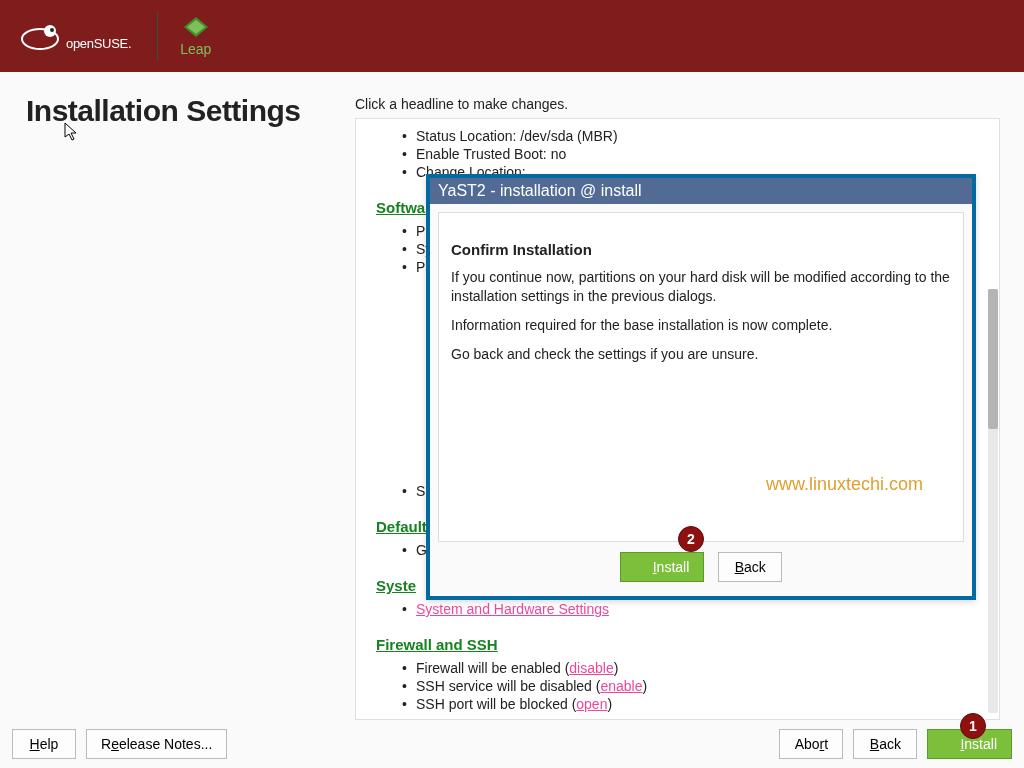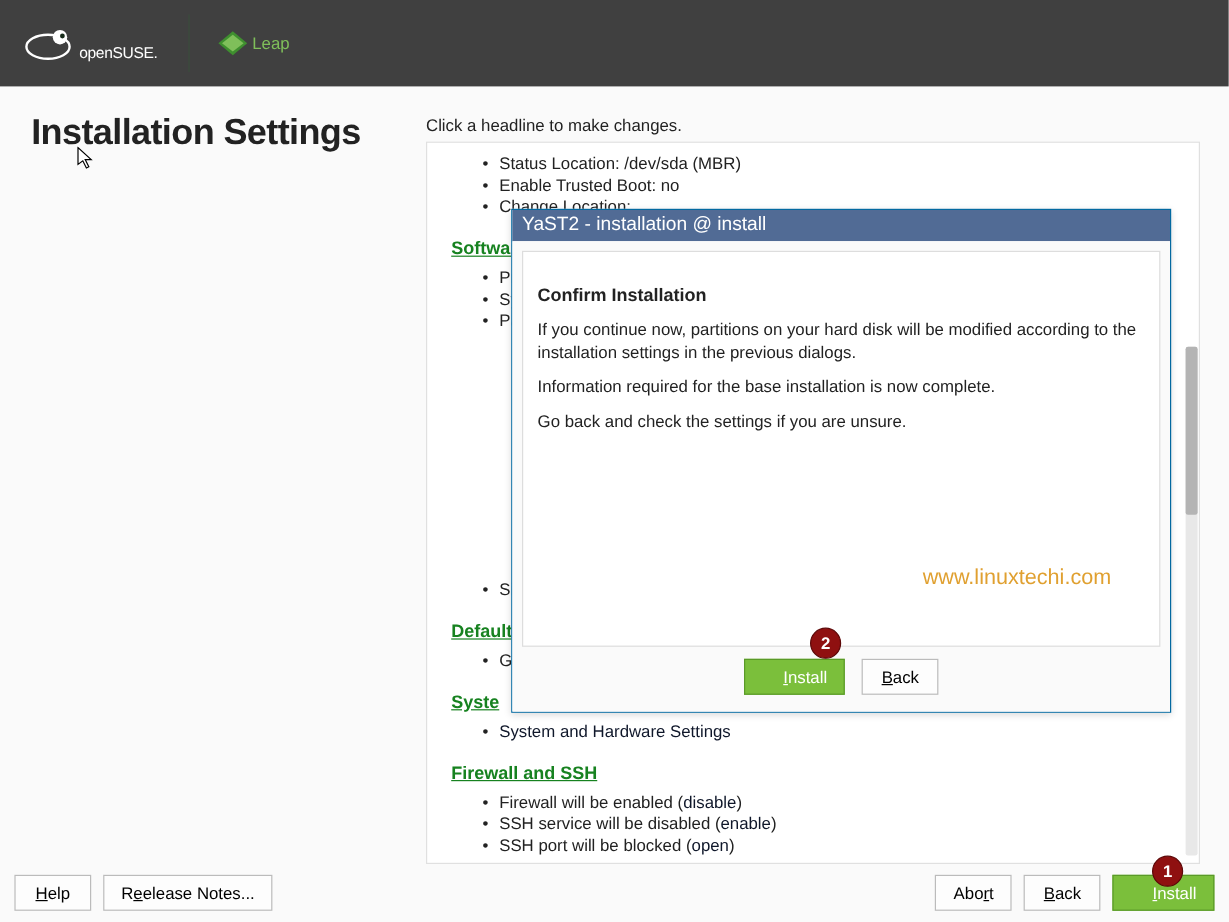--- a/index.html
+++ b/index.html
@@ -9,21 +9,21 @@
     width: 1024px;
     height: 768px;
     background: #fafafa;
     color: #222;
     overflow: hidden;
     position: relative;
   }
   
   .header {
     height: 72px;
-    background: #404040;
+    background: #7f1d1d;
     display: flex;
     align-items: center;
     padding: 0 20px;
   }
   .logo-opensuse {
     display: flex;
     align-items: flex-end;
     gap: 2px;
   }
   .logo-opensuse svg { display: block; }
@@ -35,21 +35,21 @@
     letter-spacing: -0.3px;
   }
   .vdivider {
     width: 1px;
     height: 48px;
     background: #3b4d3d;
     margin: 0 22px 0 26px;
   }
   .logo-leap {
     display: flex;
-    flex-direction: row;
+    flex-direction: column;
     align-items: center;
     gap: 2px;
   }
   .logo-leap-text { color: #7fbf5a; font-size: 14px; }
   
   .content-wrap {
     display: flex;
     height: calc(768px - 72px - 48px);
   }
   .left-pane {
@@ -127,30 +127,31 @@
   }
   .section-head {
     color: #178220;
     font-weight: 700;
     text-decoration: underline;
     font-size: 15px;
     margin: 18px 0 6px 0;
     display: inline-block;
   }
   .link {
-    color: #0f172a;
+    color: #ec4899;
+    text-decoration: underline;
   }
   .gap-block { height: 206px; }
   
   .dialog {
     position: absolute;
     left: 426px;
     top: 174px;
     width: 550px;
-    border: 1px solid #0369a1;
+    border: 4px solid #0369a1;
     background: #fff;
     box-shadow: 0 2px 6px rgba(0,0,0,.15);
   }
   .dialog-title {
     background: #516b95;
     color: #fff;
     font-size: 16px;
     padding: 4px 8px;
   }
   .dialog-body {

